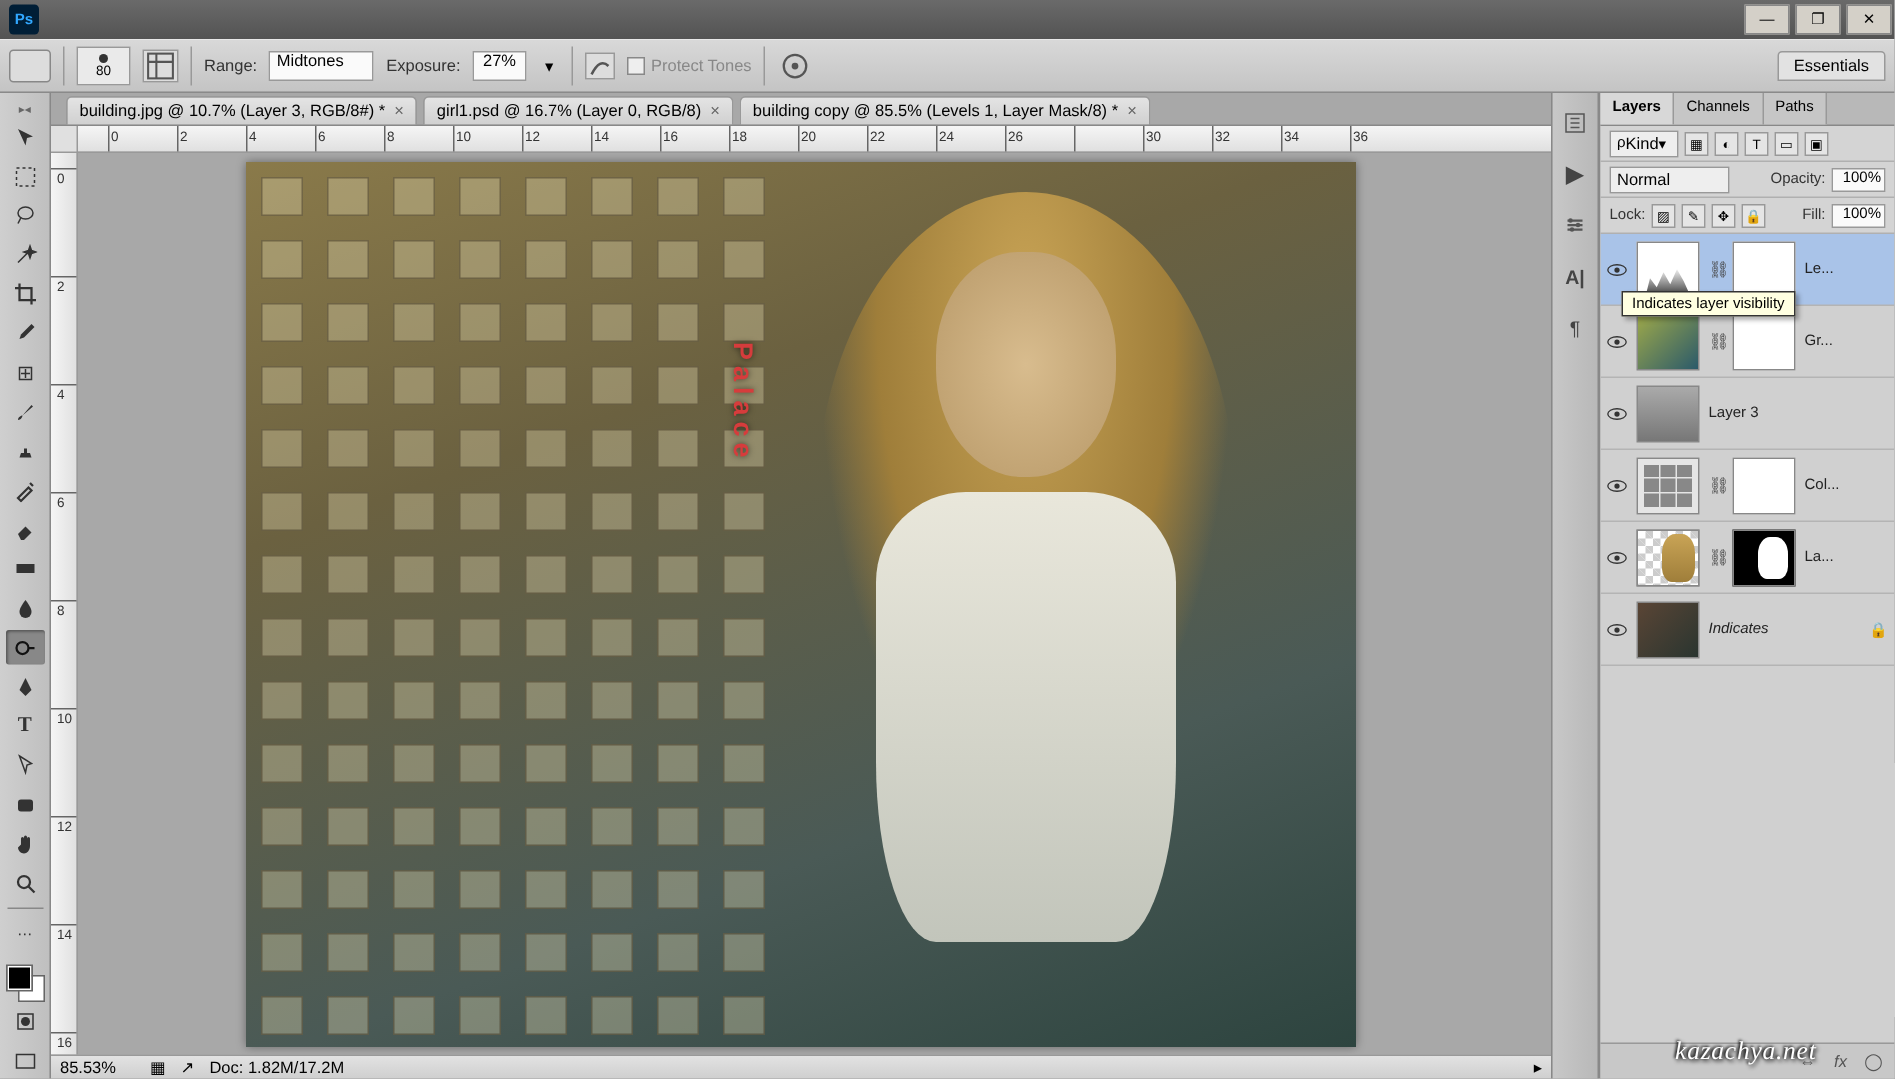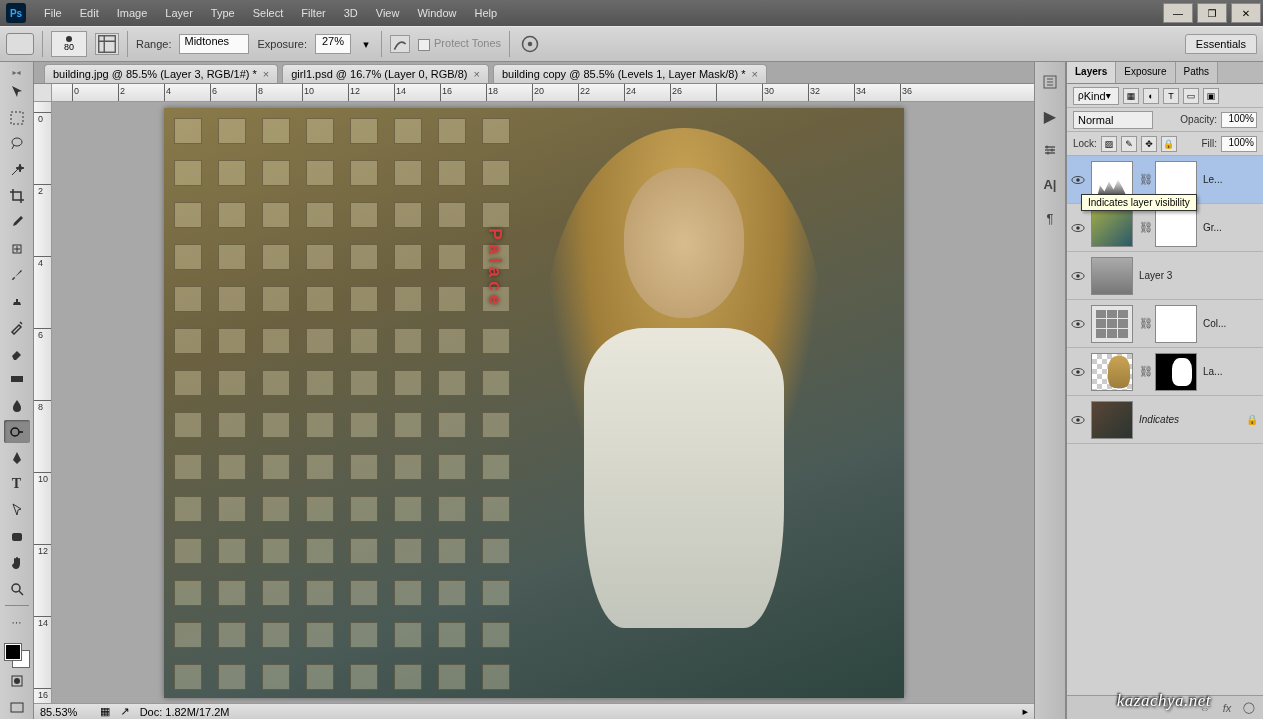--- a/index.html
+++ b/index.html
@@ -111,33 +111,20 @@
 .panel-footer { height: 24px; border-top: 1px solid #999; background: #c8c8c8; display: flex; align-items: center; justify-content: flex-end; gap: 6px; padding: 0 6px; font-size: 10px; }
 .panel-footer .f-icon { width: 16px; height: 16px; color: #555; display: flex; align-items: center; justify-content: center; }
 
 .watermark { position: absolute; right: 52px; bottom: 8px; color: #fff; font-size: 17px; font-style: italic; text-shadow: 1px 1px 3px #000, -1px -1px 2px #000; font-family: Georgia, serif; letter-spacing: 0.5px; }
 </style>
 </head>
 <body>
 
 <div class="title-bar">
   <div class="ps-icon">Ps</div>
-  <div class="menu-bar">
-    <div class="menu-item">File</div>
-    <div class="menu-item">Edit</div>
-    <div class="menu-item">Image</div>
-    <div class="menu-item">Layer</div>
-    <div class="menu-item">Type</div>
-    <div class="menu-item">Select</div>
-    <div class="menu-item">Filter</div>
-    <div class="menu-item">3D</div>
-    <div class="menu-item">View</div>
-    <div class="menu-item">Window</div>
-    <div class="menu-item">Help</div>
-  </div>
   <div class="window-controls">
     <div class="win-ctrl">—</div>
     <div class="win-ctrl">❐</div>
     <div class="win-ctrl">✕</div>
   </div>
 </div>
 
 <div class="options-bar">
   <div class="tool-preset"></div>
   <div style="width:1px;height:26px;background:#999"></div>
@@ -290,21 +277,21 @@
     </div>
   <div class="tool-slot">
       <svg viewBox="0 0 16 16">
         <rect x="2" y="3" width="12" height="9" fill="none" stroke="#333"></rect>
       </svg>
     </div>
 </div>
 
 <div class="doc-tabs">
   <div class="doc-tab">
-      <span>building.jpg @ 85.5% (Layer 3, RGB/1#) *</span>
+      <span>building.jpg @ 10.7% (Layer 3, RGB/8#) *</span>
       <span class="close">×</span>
     </div>
   <div class="doc-tab">
       <span>girl1.psd @ 16.7% (Layer 0, RGB/8)</span>
       <span class="close">×</span>
     </div>
   <div class="doc-tab">
       <span>building copy @ 85.5% (Levels 1, Layer Mask/8) *</span>
       <span class="close">×</span>
     </div>
@@ -522,21 +509,21 @@
         <circle cx="6" cy="11" r="1.5" fill="#555"></circle>
       </svg>
   </div>
   <div class="spine-icon" style="font-weight:bold;font-size:13px">A|</div>
   <div class="spine-icon" style="font-size:13px">¶</div>
 </div>
 
 <div class="layers-panel">
   <div class="panel-tabs">
     <div class="panel-tab active">Layers</div>
-    <div class="panel-tab">Exposure</div>
+    <div class="panel-tab">Channels</div>
     <div class="panel-tab">Paths</div>
   </div>
   <div class="panel-row">
     <div class="sel" style="width:46px">ρ <span>Kind</span> ▾</div>
     <div class="mini-icon">▦</div>
     <div class="mini-icon">◐</div>
     <div class="mini-icon">T</div>
     <div class="mini-icon">▭</div>
     <div class="mini-icon">▣</div>
   </div>

